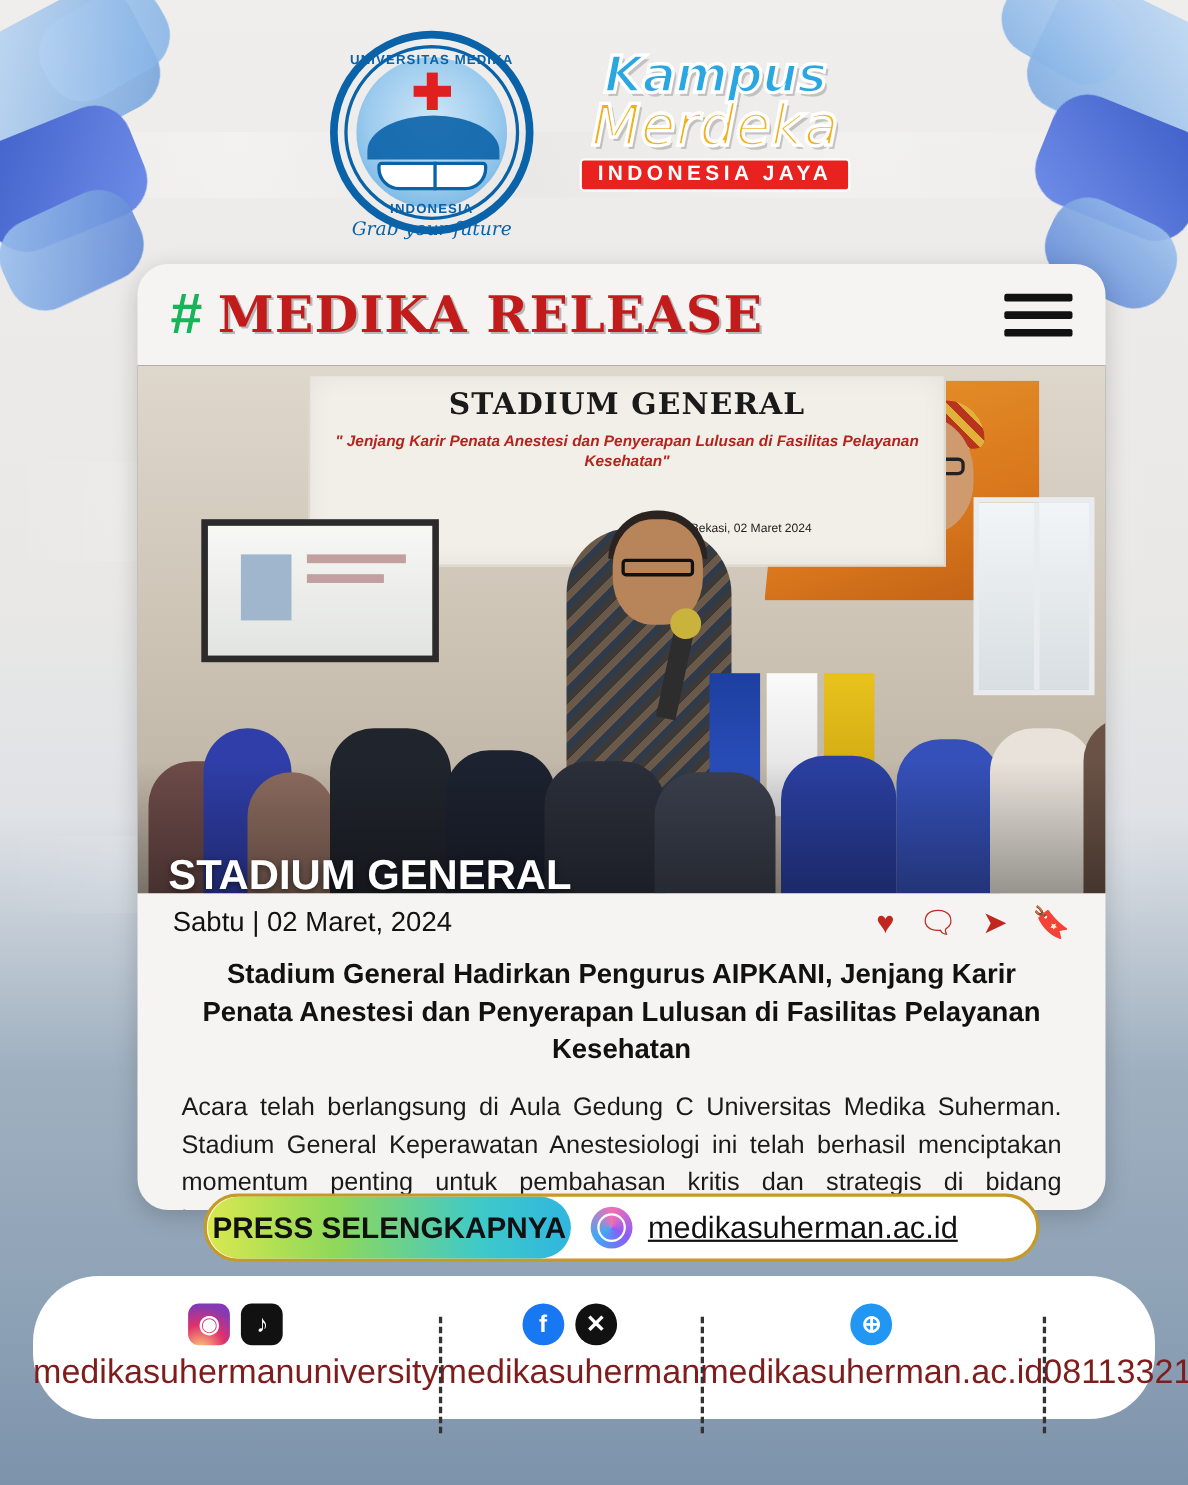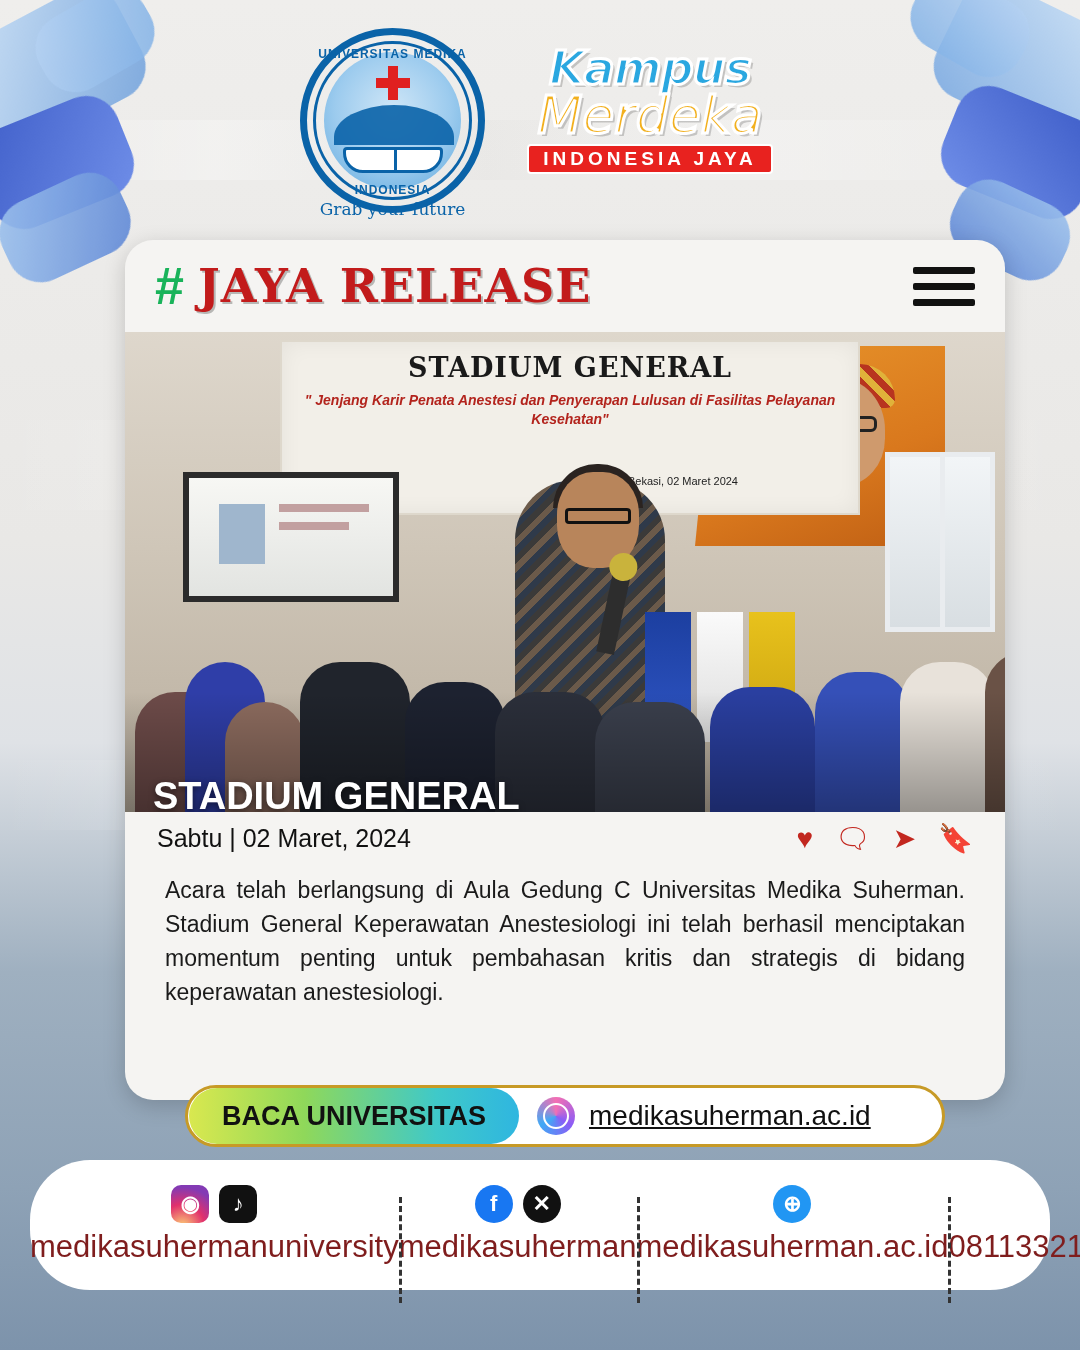--- a/index.html
+++ b/index.html
@@ -76,21 +76,21 @@
   }
   .ums-book:before {
     content:""; position:absolute; left:48px; top:-3px; width:3px; height:26px; background:#0a63a8;
   }
   .ums-wave {
     position:absolute; left:10px; bottom:44px; width:120px; height:40px;
     background:#0a63a8; border-radius:50% 50% 0 0 / 80% 80% 0 0; opacity:.9;
   }
   .ums-tag {
     position:absolute; left:0; bottom:-6px; width:100%;
-    text-align:center; font-family:"DejaVu Serif", serif; 
+    text-align:center; font-family:"DejaVu Serif", serif; font-style:italic;
     color:#0a63a8; font-size:17px;
   }
   .logo-km { position:absolute; left: 520px; top: 28px; width: 260px; height: 145px; text-align: center; }
   .km-k {
     font-family:"DejaVu Sans", sans-serif; font-weight:bold; font-style:italic;
     font-size:46px; line-height:44px; color:#2aa7e0;
     -webkit-text-stroke: 3px #fff; letter-spacing:-1px;
     text-shadow: 3px 3px 0 rgba(0,0,0,.18);
   }
   .km-m {
@@ -293,21 +293,21 @@
       <div class="km-k">Kampus</div>
       <div class="km-m">Merdeka</div>
       <div class="km-sub">INDONESIA JAYA</div>
     </div>
   </div>
 
   <div class="card">
 
     <div class="card-head">
       <div class="hash-icon">#</div>
-      <div class="press-title">JAYA RELEASE</div>
+      <div class="press-title">MEDIKA RELEASE</div>
       <div class="burger">
         <span></span>
           <span></span>
           <span></span>
       </div>
     </div>
 
     <div class="photo">
       <div class="ph-wall"></div>
       <div class="ph-orange"></div>
@@ -360,25 +360,26 @@
     <div class="meta">
       <div class="meta-date">Sabtu | 02 Maret, 2024</div>
       <div class="meta-icons">
         <span class="mi">♥</span>
         <span class="mi">🗨</span>
         <span class="mi">➤</span>
         <span class="mi">🔖</span>
       </div>
     </div>
 
+    <div class="headline">Stadium General Hadirkan Pengurus AIPKANI, Jenjang Karir Penata Anestesi dan Penyerapan Lulusan di Fasilitas Pelayanan Kesehatan</div>
     <div class="body-text">Acara telah berlangsung di Aula Gedung C Universitas Medika Suherman. Stadium General Keperawatan Anestesiologi ini telah berhasil menciptakan momentum penting untuk pembahasan kritis dan strategis di bidang keperawatan anestesiologi.</div>
   </div>
 
   <div class="cta">
-    <div class="cta-btn">BACA UNIVERSITAS</div>
+    <div class="cta-btn">PRESS SELENGKAPNYA</div>
     <div class="cta-globe"></div>
     <div class="cta-url">medikasuherman.ac.id</div>
   </div>
 
   <div class="footer">
 
     <div class="fcol">
       <div class="ficons">
         <div class="ic ic-ig">◉</div>
         <div class="ic ic-tt">♪</div>

